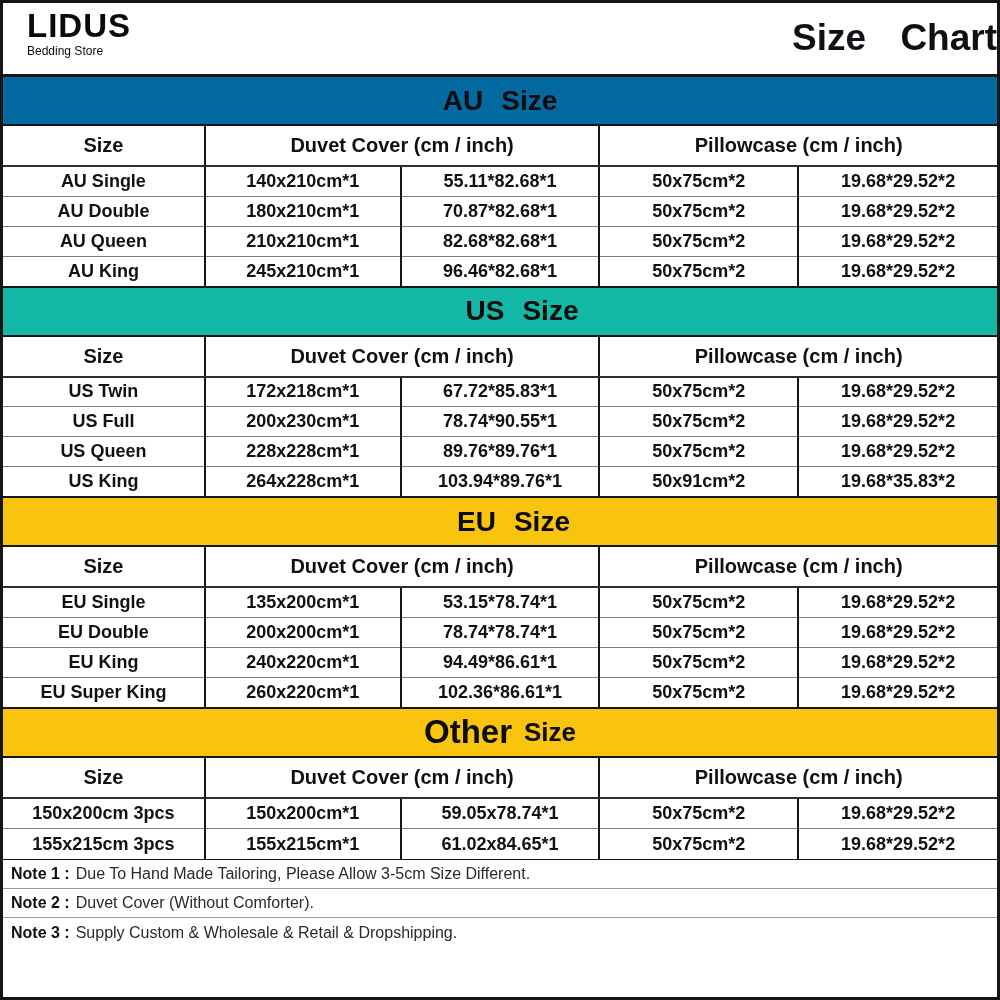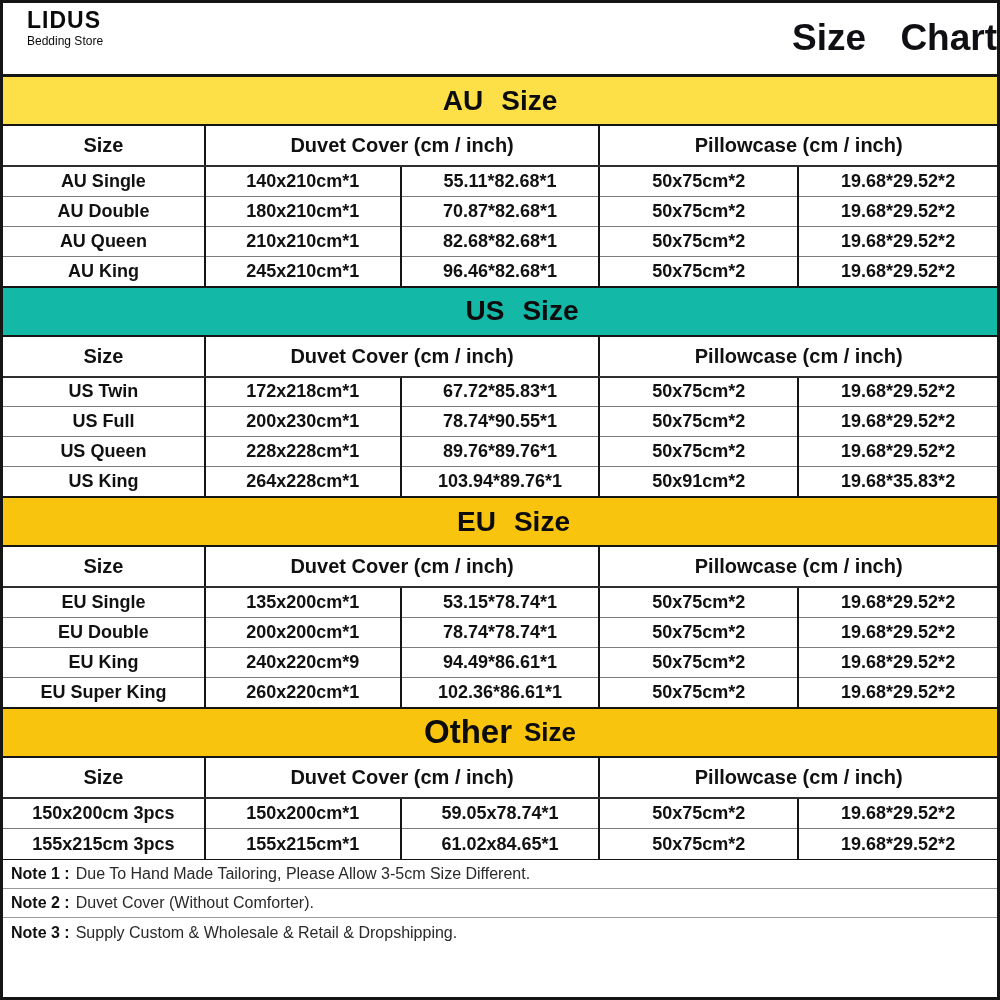--- a/index.html
+++ b/index.html
@@ -20,21 +20,21 @@
     position:relative;
     height:73px;
     border-bottom:2px solid #151515;
     background:#fff;
   }
   .brand {
     position:absolute; left:24px; top:6px;
     line-height:1;
   }
   .brand-name {
-    font-size:23px; font-weight:700; letter-spacing:1px;
+    font-size:33px; font-weight:700; letter-spacing:1px;
     color:#0a0a0a;
   }
   .brand-tagline {
     font-size:12px; font-weight:400; margin-top:3px;
     color:#0a0a0a;
   }
   .page-title {
     position:absolute; left:0; right:0; top:14px;
     text-align:right;
     font-size:37px; font-weight:700;
@@ -108,21 +108,21 @@
   <div class="top-header">
     <div class="brand">
       <div class="brand-name">LIDUS</div>
       <div class="brand-tagline">Bedding Store</div>
     </div>
     <div class="page-title">Size Chart</div>
   </div>
 
   <div id="sections-container">
   <div class="section">
-    <div class="section-bar" style="background: #fde047;">
+    <div class="section-bar" style="background: #0369a1;">
       <span class="t-main">AU</span>
       <span class="t-sub">Size</span>
     </div>
     <table class="size-table">
       <colgroup>
         <col style="width:20.3%">
             <col style="width:19.7%">
             <col style="width:20%">
             <col style="width:20%">
             <col style="width:20%">
@@ -250,21 +250,21 @@
             </tr>
             <tr class="data-row">
               <td>EU Double</td>
               <td>200x200cm*1</td>
               <td>78.74*78.74*1</td>
               <td>50x75cm*2</td>
               <td>19.68*29.52*2</td>
             </tr>
             <tr class="data-row">
               <td>EU King</td>
-              <td>240x220cm*9</td>
+              <td>240x220cm*1</td>
               <td>94.49*86.61*1</td>
               <td>50x75cm*2</td>
               <td>19.68*29.52*2</td>
             </tr>
             <tr class="data-row">
               <td>EU Super King</td>
               <td>260x220cm*1</td>
               <td>102.36*86.61*1</td>
               <td>50x75cm*2</td>
               <td>19.68*29.52*2</td>

